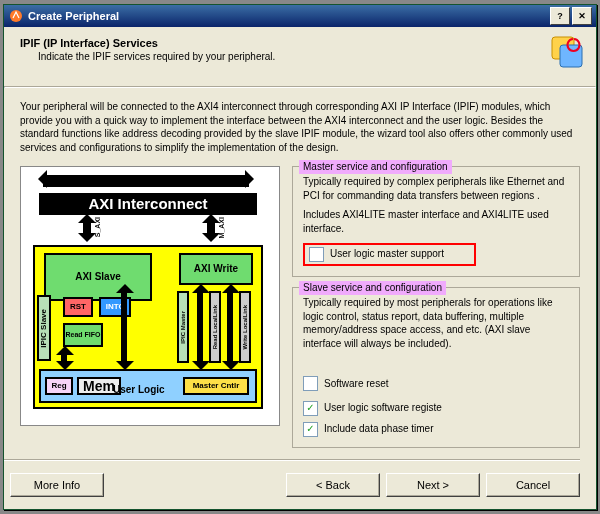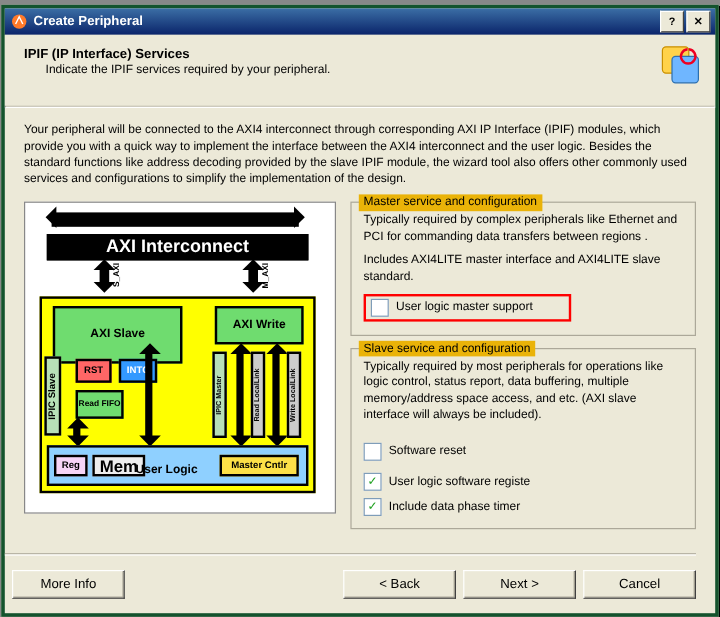--- a/index.html
+++ b/index.html
@@ -1,28 +1,28 @@
 <!DOCTYPE html>
 <html><head>
 <meta charset="utf-8">
 <style>
 body{margin:0;background:#888;font:11px "Microsoft Sans Serif",Arial,sans-serif;color:#000}
-.window{position:relative;width:592px;height:504px;margin:4px auto;background:#ece9d8;border:3px solid #14532d;box-shadow:1px 1px 0 #000}
+.window{position:relative;width:592px;height:504px;margin:4px auto;background:#ece9d8;border:1px solid #14532d;box-shadow:1px 1px 0 #000}
 .titlebar{background:linear-gradient(to bottom,#3b6ea5,#0a246a);color:#fff;height:22px;display:flex;align-items:center;padding:0 4px;font-weight:bold;font-size:11px}
 .titlebar .icon{width:16px;height:16px;margin-right:4px;display:flex;align-items:center;justify-content:center}
 .titlebar .spacer{flex:1}
 .winbtn{width:18px;height:16px;background:#ece9d8;border:1px solid #fff;border-right-color:#404040;border-bottom-color:#404040;margin-left:2px;display:flex;align-items:center;justify-content:center;font-size:9px;color:#000}
 .header{padding:10px 16px 24px;background:#ece9d8;position:relative}
 .header-icon{position:absolute;right:12px;top:6px;width:36px;height:36px}
 .divider{border-top:1px solid #aca899;border-bottom:1px solid #fff;margin:0}
 .content{padding:12px 16px;font-size:10px;line-height:1.35}
 .main-row{display:flex;gap:12px;margin-top:12px}
 .diagram{width:260px;height:260px;border:1px solid #888;background:#fff;padding:6px;box-sizing:border-box;position:relative}
 .fieldset{border:1px solid #aca899;padding:8px 10px 10px;font-size:10px;position:relative;margin-bottom:10px}
-.fieldset .legend{position:absolute;top:-7px;left:6px;background:#eab308;padding:0 4px;font-size:10px}
+.fieldset .legend{position:absolute;top:-7px;left:6px;background:#f0abfc;padding:0 4px;font-size:10px}
 .right-col{flex:1;min-width:0}
 .chk-row{display:flex;align-items:center;gap:6px;margin-top:6px}
 .chk-row.inline{display:inline-flex;margin-right:20px}
 .chk{width:13px;height:13px;border:1px solid #7f9db9;background:#fff;display:inline-flex;align-items:center;justify-content:center;font-size:10px;color:#21a121}
 .highlight{border:2px solid red;padding:2px 30px 2px 4px;display:inline-flex}
 .footer{position:absolute;bottom:12px;left:0;right:16px;display:flex;align-items:center}
 .btn{min-width:72px;height:22px;background:#ece9d8;border:1px solid #404040;border-top-color:#fff;border-left-color:#fff;box-shadow:inset -1px -1px 0 #aca899;font-size:11px;padding:0 10px;display:inline-flex;align-items:center;justify-content:center;margin-left:6px}
 hr.sep{border:none;border-top:1px solid #aca899;border-bottom:1px solid #fff;margin:0 0 8px}
 
 .d-box{position:absolute;border:2px solid #000;display:flex;align-items:center;justify-content:center;font-weight:bold;font-size:10px;text-align:center;box-sizing:border-box}
@@ -117,33 +117,33 @@
         <div class="d-box" style="left:24px;top:210px;width:28px;height:18px;background:#f7d4f7;font-size:8px">Reg</div>
         <div class="d-box" style="left:56px;top:210px;width:44px;height:18px;background:#eee;font-size:14px">Mem</div>
         <div style="position:absolute;left:92px;top:216px;font-size:10px;font-weight:bold">User Logic</div>
         <div class="d-box" style="left:162px;top:210px;width:66px;height:18px;background:#fde047;font-size:8px">Master Cntlr</div>
       </div>
 
       <div class="right-col">
         <div class="fieldset">
           <span class="legend">Master service and configuration</span>
           <div>Typically required by complex peripherals like Ethernet and PCI for commanding data transfers between regions .</div>
-          <div style="margin-top:6px">Includes AXI4LITE master interface and AXI4LITE slave standard.</div>
+          <div style="margin-top:6px">Includes AXI4LITE master interface and AXI4LITE used interface.</div>
           <div style="margin-top:8px">
             <span class="highlight">
               <span class="chk"></span>
               <span style="margin-left:6px">User logic master support</span>
             </span>
           </div>
         </div>
 
         <div class="fieldset">
           <span class="legend">Slave service and configuration</span>
           <div>Typically required by most peripherals for operations like logic control, status report, data buffering, multiple memory/address space access, and etc. (AXI slave interface will always be included).</div>
-          <div style="margin-top:10px">
+          <div style="margin-top:20px">
             <span class="chk-row inline">
               <span class="chk"></span>
               <span>Software reset</span>
             </span>
             <span class="chk-row inline">
               <span class="chk">✓</span>
               <span>User logic software registe</span>
             </span>
           </div>
           <div class="chk-row">

